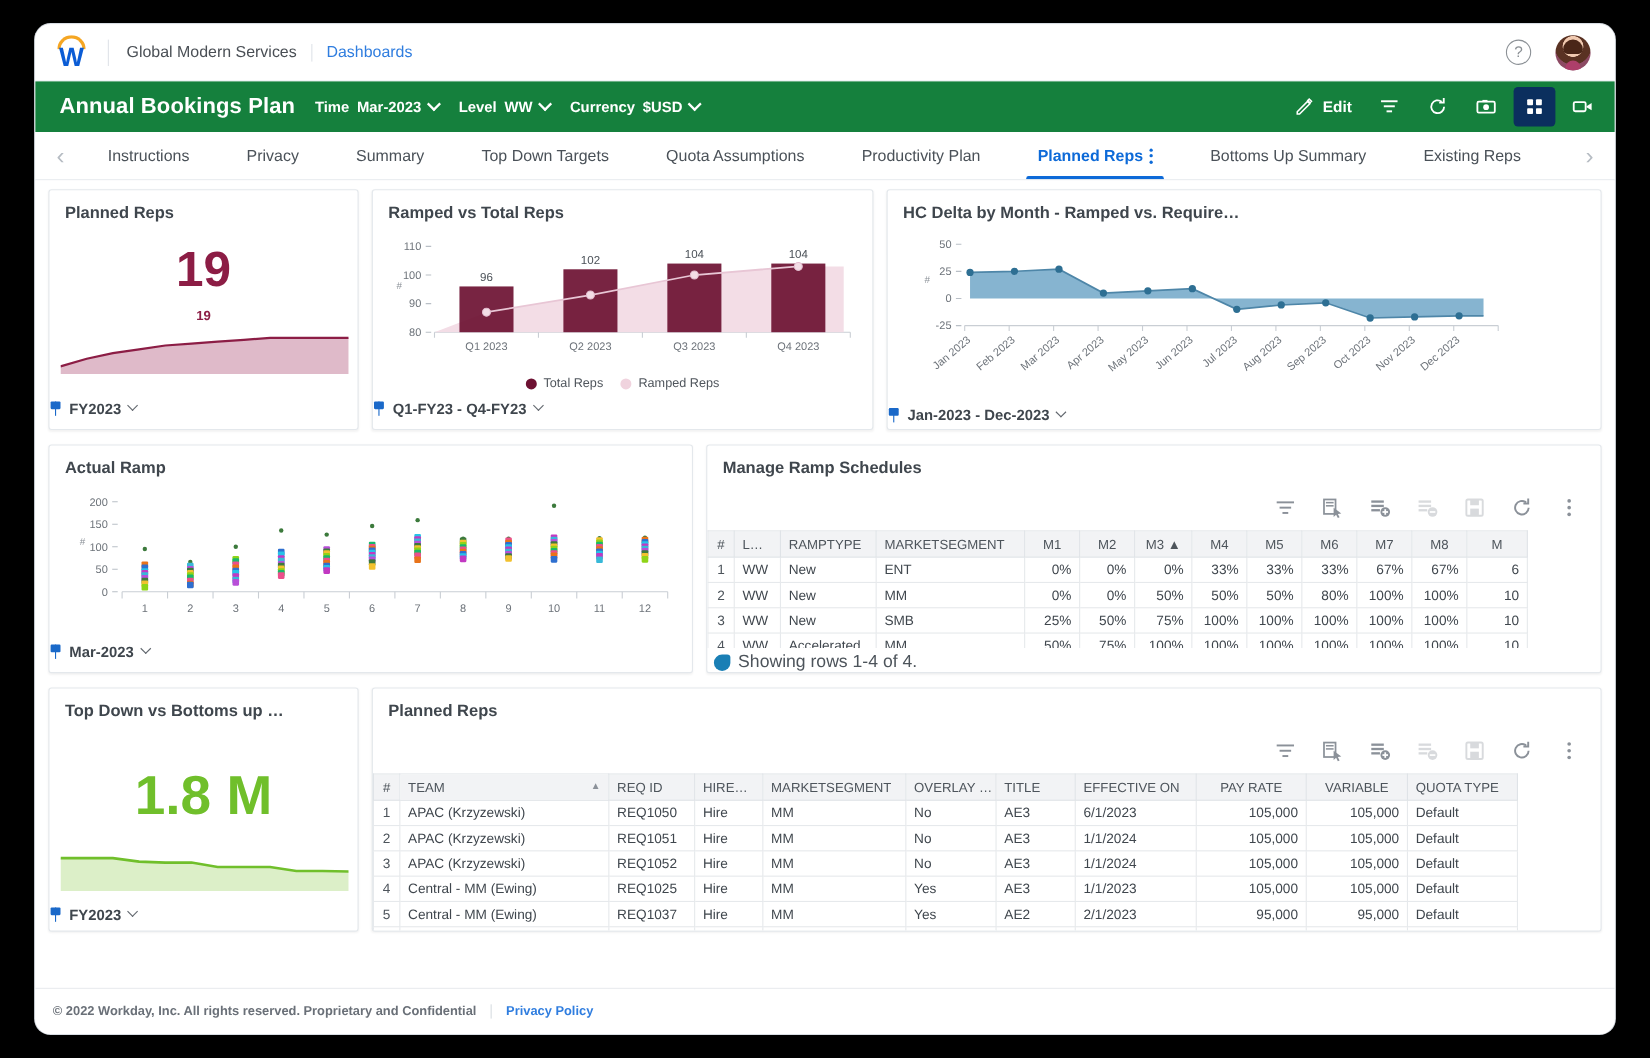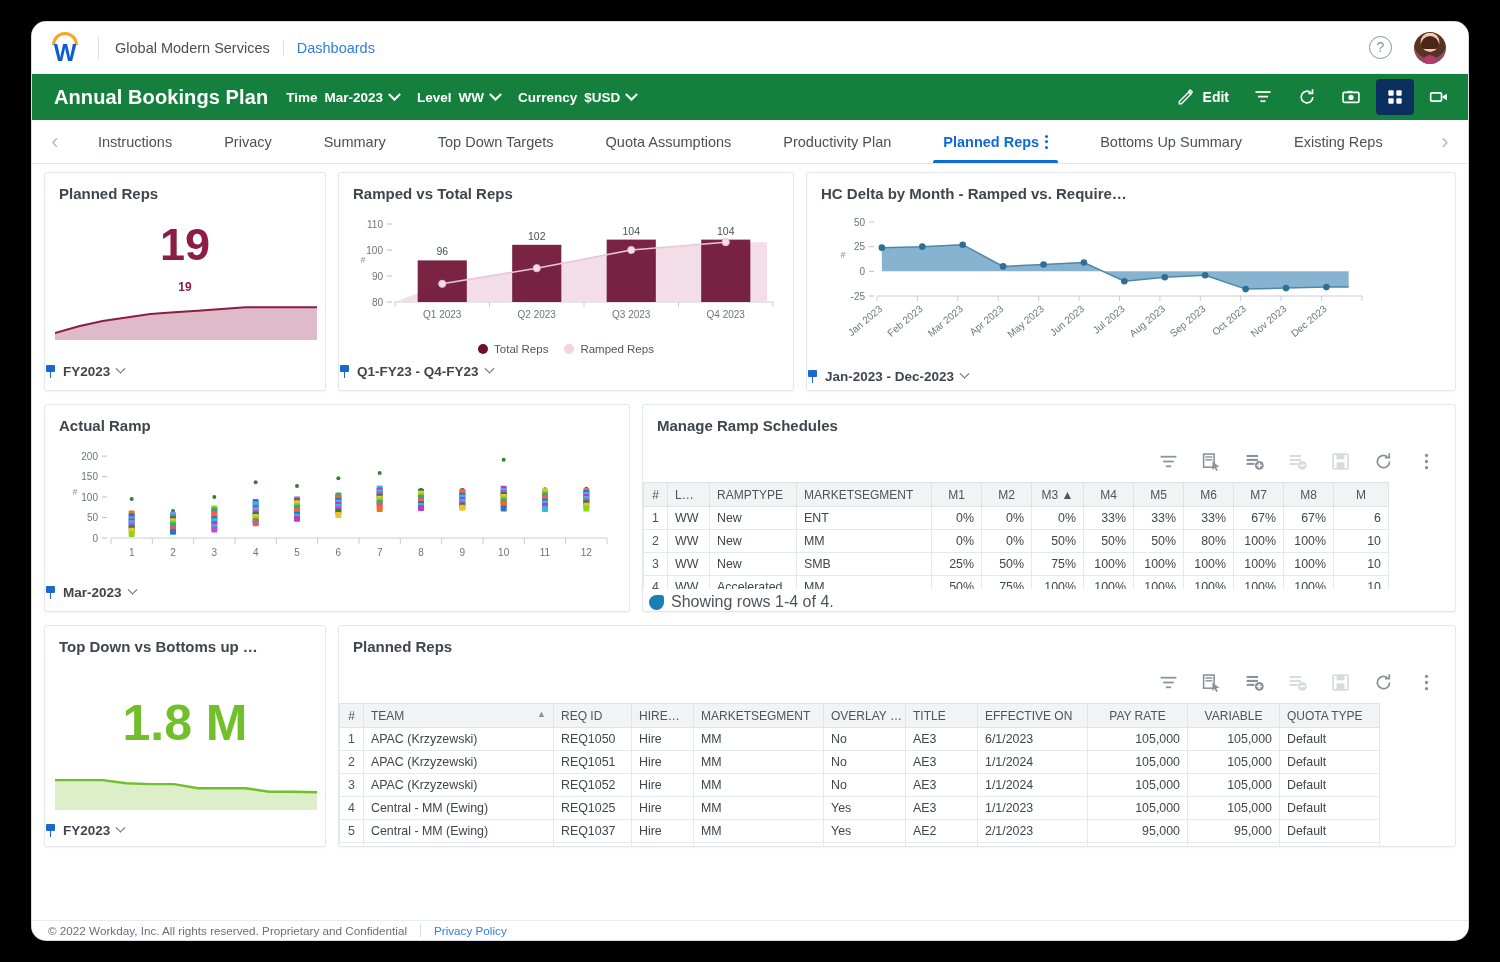--- a/index.html
+++ b/index.html
@@ -167,23 +167,23 @@
     display: flex; align-items: center; gap: 7px; font-size: 16px; color: #4d545b;
     padding: 4px 0 0 6px;
   }
   .showing .bubble {
     width: 15px; height: 15px; border-radius: 50% 50% 50% 3px;
     background: #1a7fb5; transform: rotate(180deg); flex: 0 0 auto;
   }
 
   
   .footer {
-    position: absolute; left: 0; right: 0; bottom: 0; height: 20px;
+    position: absolute; left: 0; right: 0; bottom: 0; height: 42px;
     display: flex; align-items: center; padding-left: 16px;
-    border-top: 1px solid #e9ecef; background: #fff;
+    border-top: 1px solid #e9ecef; background: #fff; font-weight: bold;
   }
   .ftxt { font-size: 11.7px; color: #6a7078; }
   .fdiv { width: 1px; height: 13px; background: #d8dde2; margin: 0 13px; }
   .flink { font-size: 11.7px; color: #2f7ddf; cursor: pointer; }
 
   .axis-txt { font-size: 10px; fill: #6d737a; font-family: "Liberation Sans", sans-serif; }
   .axis-lbl { font-size: 9px; fill: #8a9097; font-family: "Liberation Sans", sans-serif; }
   .bar-lbl  { font-size: 10.5px; fill: #4a5057; font-family: "Liberation Sans", sans-serif; }
 </style>
 </head>

